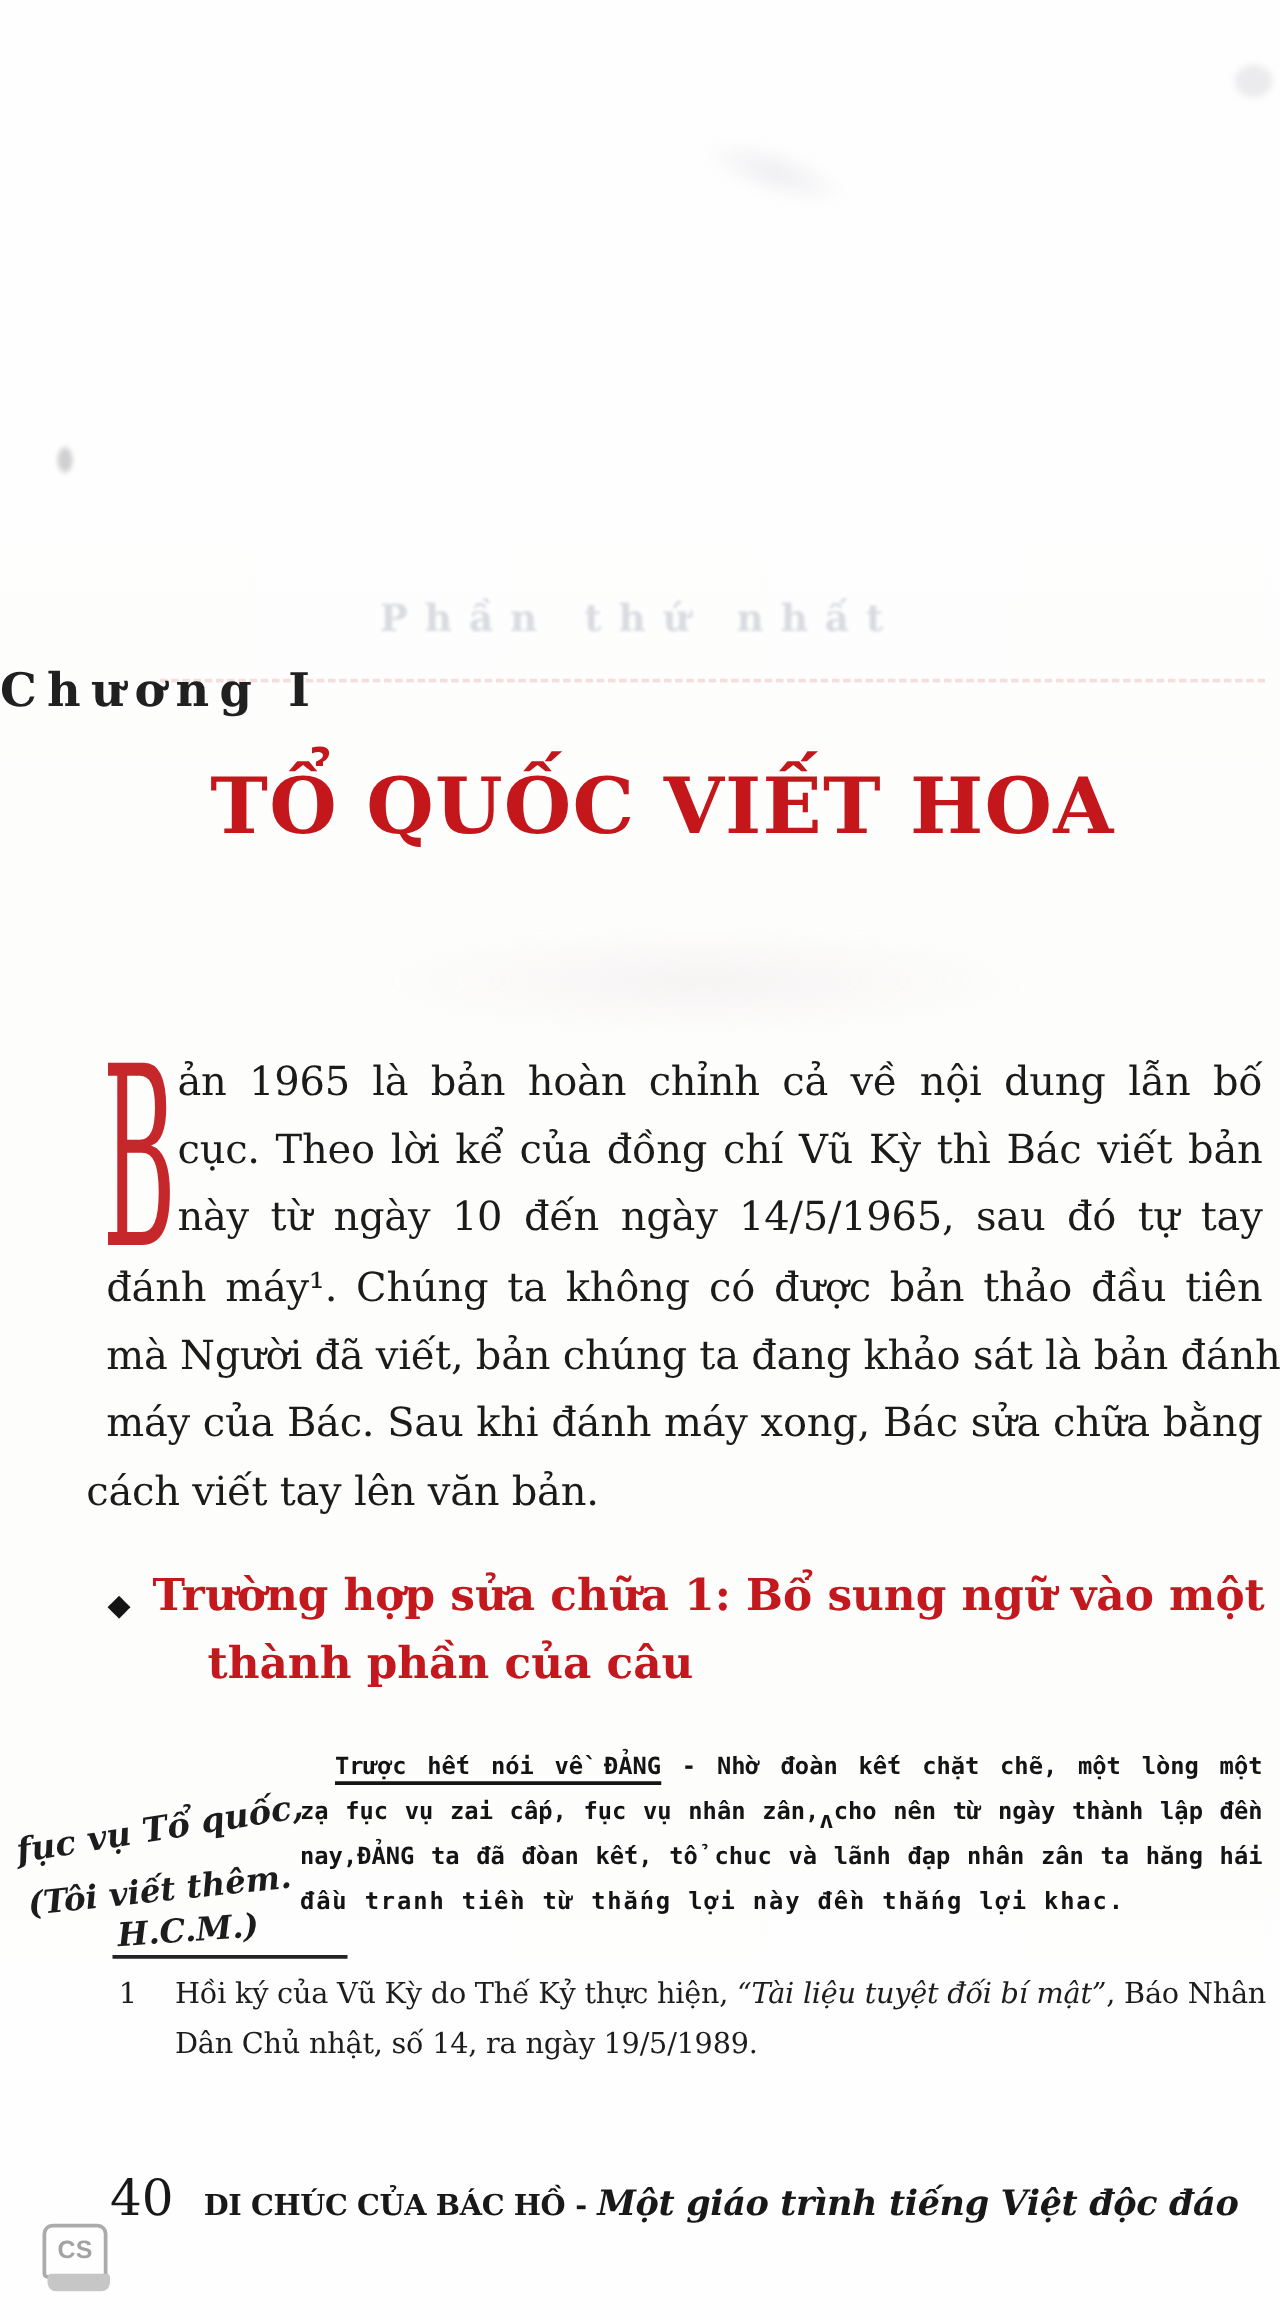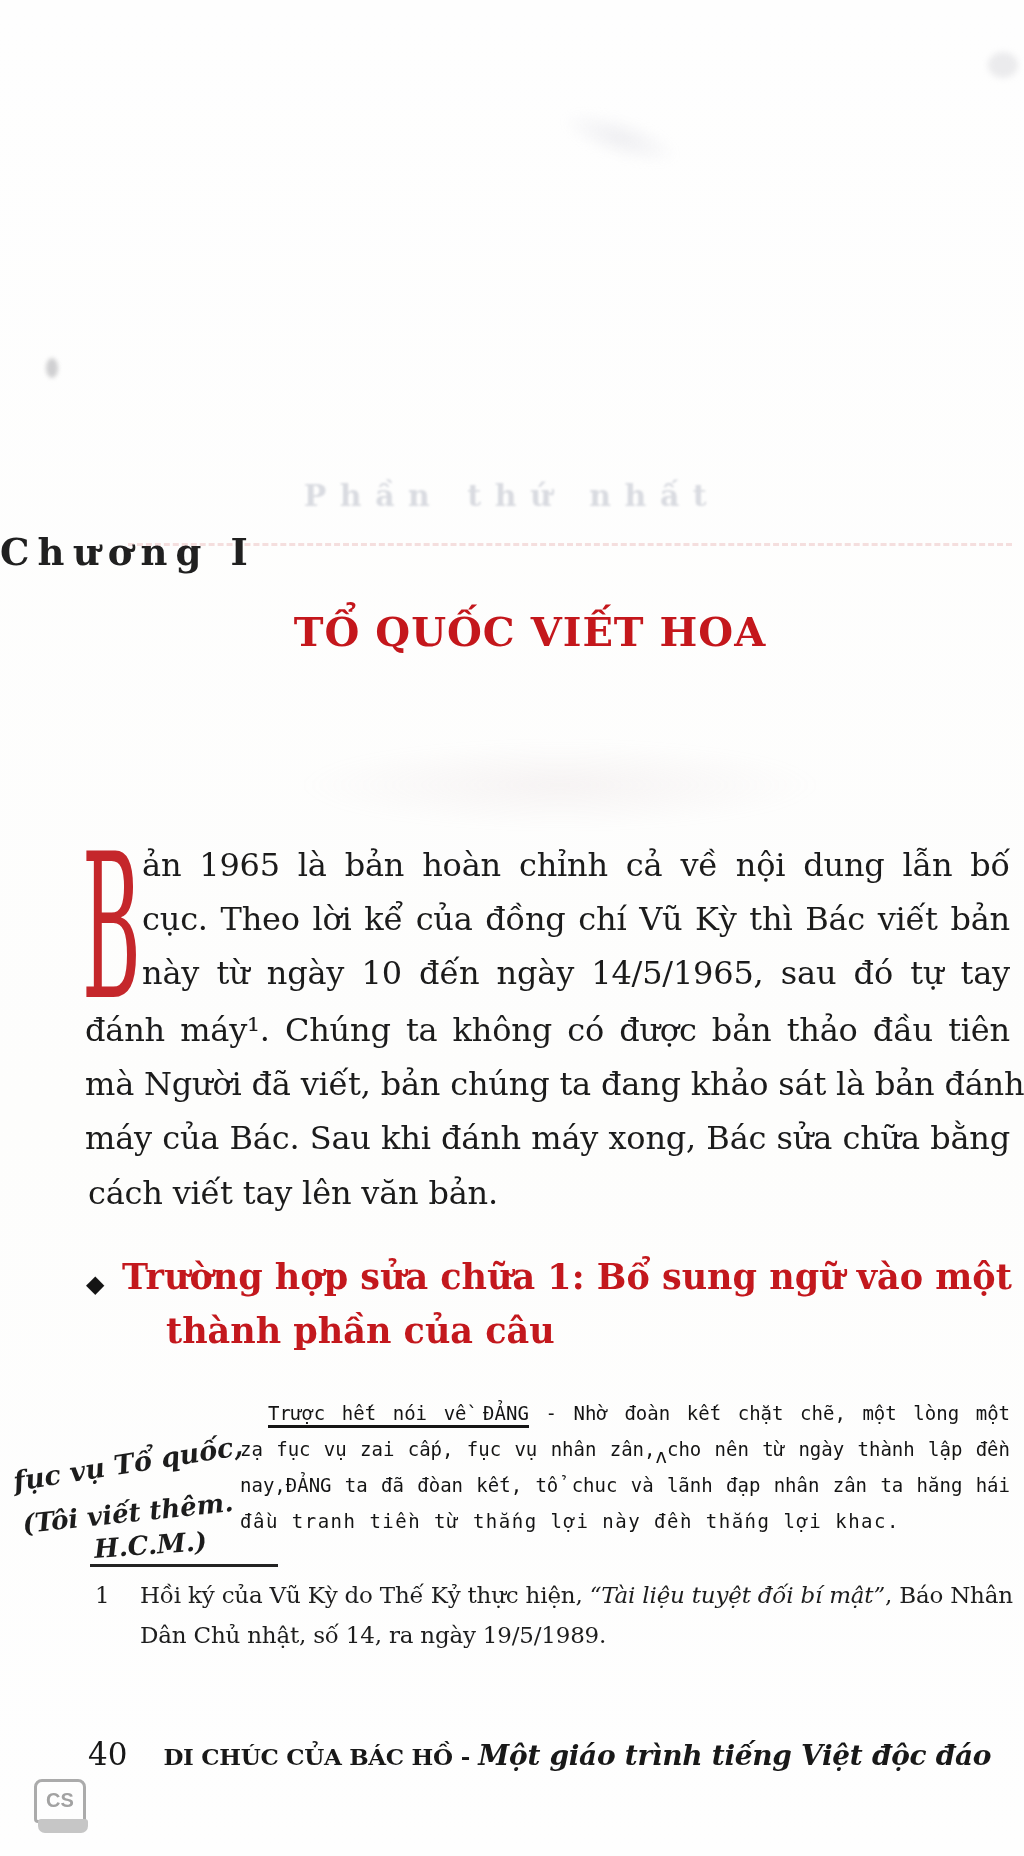--- a/index.html
+++ b/index.html
@@ -19,44 +19,44 @@
   .smudge-b{top:118px;left:560px;width:120px;height:40px;
     background:radial-gradient(closest-side,rgba(185,185,200,0.22),rgba(185,185,200,0));
     filter:blur(4px);transform:rotate(18deg);}
   .smudge-c{top:358px;left:46px;width:12px;height:20px;background:rgba(150,150,156,0.45);filter:blur(2px);}
   .smudge-d{top:52px;left:988px;width:30px;height:26px;background:rgba(200,200,206,0.35);filter:blur(3px);}
 
   .chapter{position:absolute;top:530px;left:0;width:1024px;text-align:left;
     font-size:37px;font-weight:600;letter-spacing:0.22em;color:#202020;padding-right:44px;
     box-sizing:border-box;}
   .title{position:absolute;top:608px;left:0;width:1024px;text-align:center;
-    font-size:40px;font-weight:bold;color:#c4171c;letter-spacing:1px;padding-left:36px;
+    font-size:62px;font-weight:bold;color:#c4171c;letter-spacing:1px;padding-left:36px;
     box-sizing:border-box;}
 
   .drop-cap{position:absolute;left:82px;top:828px;font-size:200px;line-height:1;
     color:#c5272b;transform:scaleX(0.40);transform-origin:0 0;font-weight:400;}
 
   .pline{position:absolute;font-size:32px;line-height:1.25;color:#1b1b1b;
     letter-spacing:-0.2px;text-align:justify;text-align-last:justify;text-justify:inter-word;
     white-space:nowrap;}
   .pl-1{top:845px;left:142px;width:868px;}
   .pl-2{top:899px;left:142px;width:868px;}
   .pl-3{top:953px;left:142px;width:868px;}
   .pl-4{top:1010px;left:85px;width:925px;}
   .pl-5{top:1064px;left:85px;width:925px;}
   .pl-6{top:1118px;left:85px;width:925px;}
-  .pl-7{top:1173px;left:88px;width:925px;text-align-last:left;}
+  .pl-7{top:1173px;left:69px;width:925px;text-align-last:left;}
 
   .diamond{position:absolute;left:86px;top:1270px;font-size:24px;color:#141414;}
   .subhead-1{position:absolute;left:122px;top:1256px;width:888px;font-size:35px;font-weight:bold;
     color:#c3181d;text-align:justify;text-align-last:justify;white-space:nowrap;line-height:1.2;}
   .subhead-2{position:absolute;left:122px;top:1310px;font-size:35px;font-weight:bold;color:#c3181d;
     line-height:1.2;margin-left:44px;}
 
-  .tw{position:absolute;font-family:"DejaVu Sans Mono",monospace;font-weight:normal;
+  .tw{position:absolute;font-family:"DejaVu Sans Mono",monospace;font-weight:bold;
     font-size:19px;color:#141414;line-height:1.4;text-align:justify;text-align-last:justify;
     white-space:nowrap;}
   .tw-1{top:1400px;left:268px;width:742px;}
   .tw-2{top:1436px;left:240px;width:770px;}
   .tw-3{top:1472px;left:240px;width:770px;}
   .tw-4{top:1508px;left:240px;width:770px;text-align-last:left;letter-spacing:1.5px;}
   .tw-underline{border-bottom:3px solid #151515;padding-bottom:1px;}
   .tw-caret{display:inline-block;transform:translateY(7px);}
 
   .hand{position:absolute;font-style:italic;font-weight:bold;color:#1c1c1c;white-space:nowrap;}
@@ -66,21 +66,21 @@
 
   .fn-rule{position:absolute;left:90px;top:1564px;width:188px;height:3px;background:#232323;}
   .fn-line1{position:absolute;left:95px;top:1582px;font-size:23px;color:#1d1d1d;
     letter-spacing:-0.2px;white-space:nowrap;}
   .fn-num{display:inline-block;width:45px;}
   .fn-line2{position:absolute;left:140px;top:1622px;font-size:23px;color:#1d1d1d;
     letter-spacing:-0.2px;white-space:nowrap;}
   .fn-italic{font-style:italic;}
 
   .footer{position:absolute;left:88px;top:1736px;display:flex;align-items:baseline;white-space:nowrap;}
-  .footer-num{font-size:31px;color:#181818;margin-right:36px;}
+  .footer-num{font-size:40px;color:#181818;margin-right:24px;}
   .footer-title{font-size:23px;font-weight:bold;color:#181818;letter-spacing:-0.3px;}
   .footer-sep{font-size:23px;font-weight:bold;color:#181818;white-space:pre;}
   .footer-sub{font-size:28px;font-style:italic;font-weight:bold;color:#181818;letter-spacing:-0.3px;}
 
   .cs-badge{position:absolute;left:34px;top:1779px;width:46px;height:38px;
     border:3px solid #ababab;border-radius:8px 8px 4px 4px;text-align:center;}
   .cs-letters{font-family:"Liberation Sans",sans-serif;font-weight:bold;font-size:20px;
     color:#a2a2a2;line-height:36px;}
   .cs-bar{position:absolute;left:1px;top:37px;width:50px;height:14px;background:#c6c6c6;
     border-radius:3px 3px 7px 7px;}

